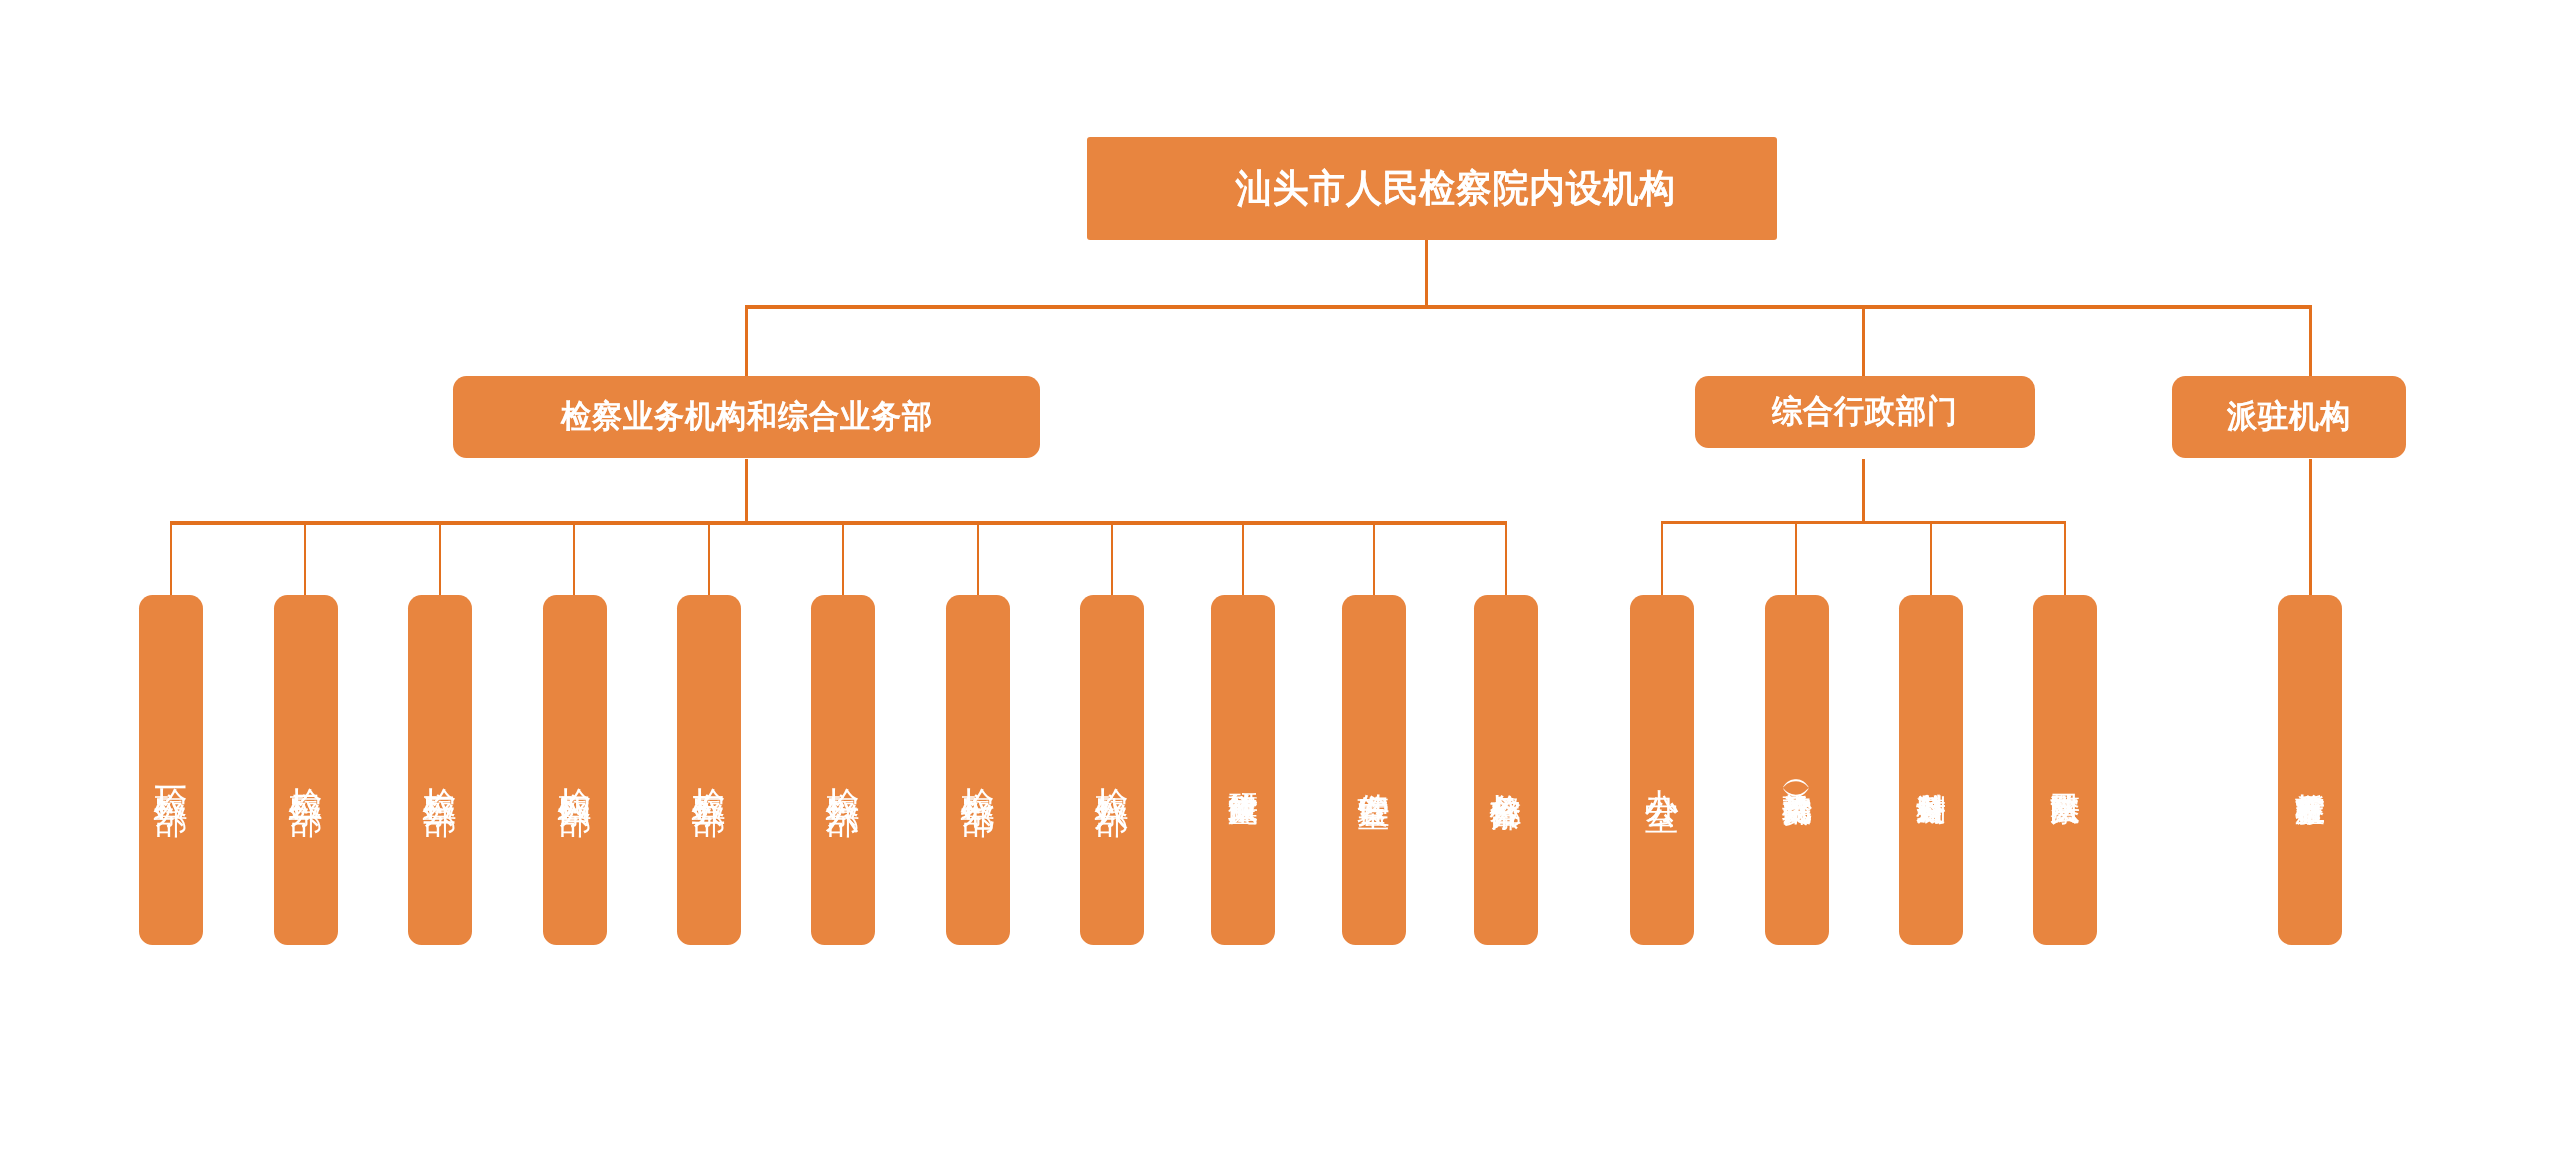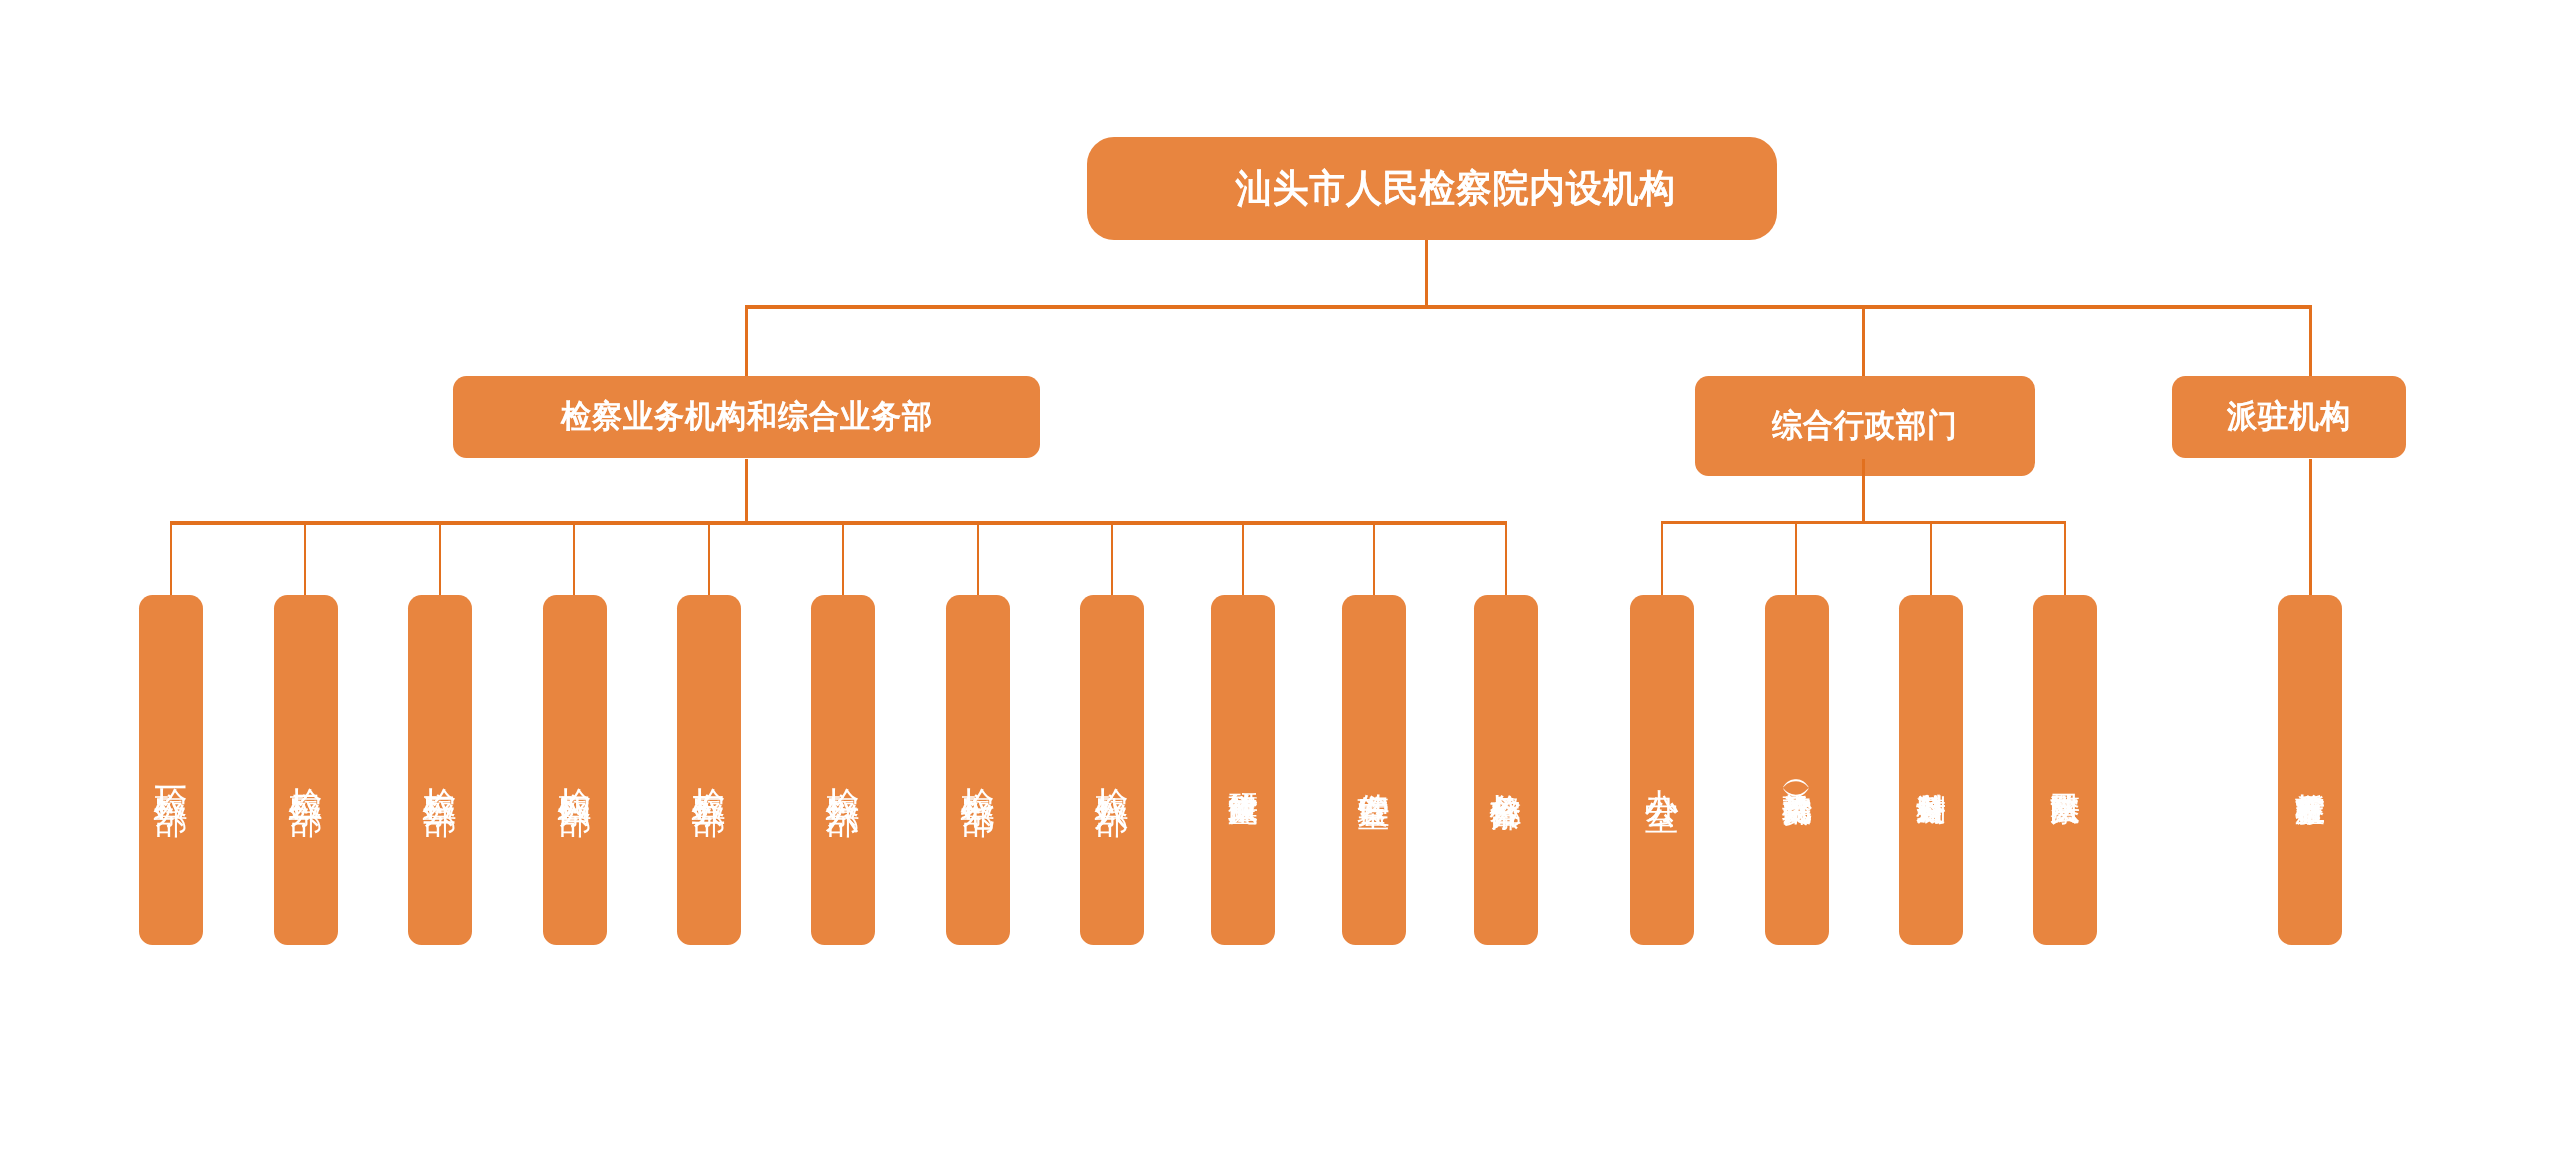--- a/index.html
+++ b/index.html
@@ -22,21 +22,21 @@
     position:absolute;
     background:#E8853F;
     border-radius:13.4px;
     box-sizing:border-box;
     display:flex;
     align-items:center;
     justify-content:center;
     color:#ffffff;
   }
   .node.root{
-    border-radius:27px;
+    border-radius:3px;
     padding-left:48px;
   }
   .node-label{
     color:#ffffff;
     text-align:center;
     line-height:1.12;
     white-space:nowrap;
   }
 
   
@@ -139,21 +139,21 @@
   <div class="node leaf" style="left:1211px;top:595px;width:64px;height:350px;">
     <span class="node-label v-label tighter">法律政策研究室</span>
   </div>
   <div class="node leaf" style="left:1342px;top:595px;width:64px;height:350px;">
     <span class="node-label v-label tight">案件管理室</span>
   </div>
   <div class="node leaf" style="left:1474px;top:595px;width:64px;height:350px;">
     <span class="node-label v-label tight">检务督察部</span>
   </div>
 
-  <div class="node grp" style="left:1695px;top:376px;width:340px;height:100px;align-items:center;">
+  <div class="node grp" style="left:1695px;top:376px;width:340px;height:72px;align-items:center;">
     <span class="node-label h-label">综合行政部门</span>
   </div>
 
   <div class="vline" style="left:1862px;top:459px;width:2.6px;height:64px;"></div>
   <div class="hline" style="left:1661px;top:521px;width:405px;height:3.1px;"></div>
 
   <div class="vline" style="left:1661px;top:521px;width:2.1px;height:75px;"></div>
   <div class="vline" style="left:1795px;top:521px;width:2.1px;height:75px;"></div>
   <div class="vline" style="left:1930px;top:521px;width:2.1px;height:75px;"></div>
   <div class="vline" style="left:2064px;top:521px;width:2.1px;height:75px;"></div>

